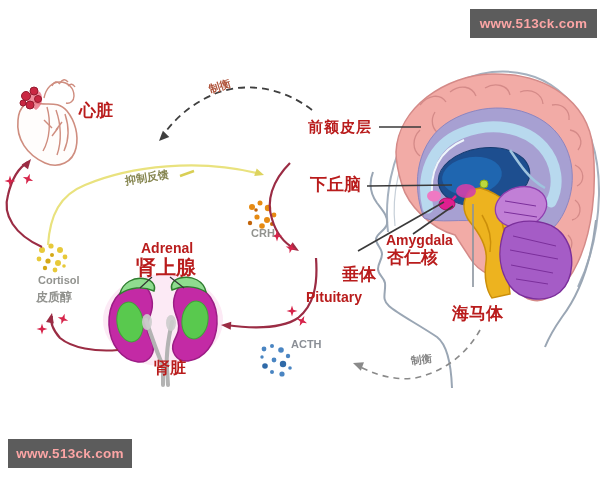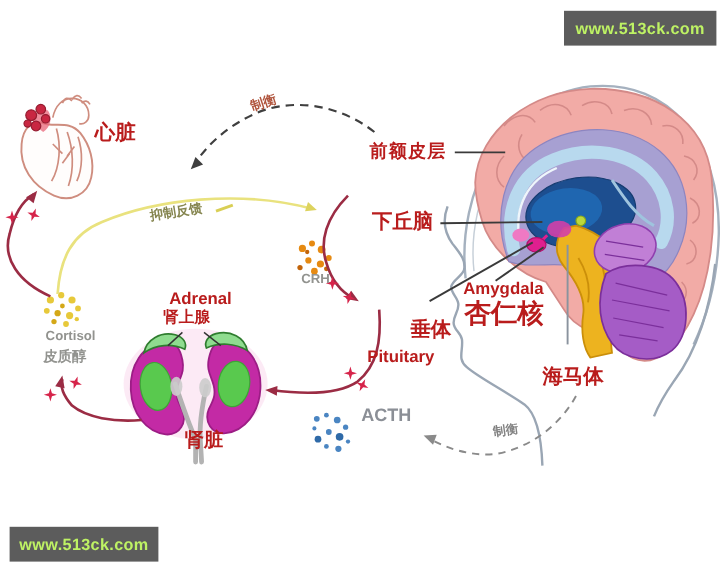--- a/index.html
+++ b/index.html
@@ -1,21 +1,21 @@
 <!DOCTYPE html>
 <html><head>
 <meta charset="utf-8">
 <style>
   html,body{margin:0;padding:0;background:#ffffff;}
   .stage{position:relative;width:600px;height:480px;background:#ffffff;overflow:hidden;
          font-family:"Liberation Sans",sans-serif;}
   .artwork{position:absolute;left:0;top:0;}
   .lbl{position:absolute;white-space:nowrap;color:#b91c1c;font-weight:700;line-height:1.05;}
   .sm{font-weight:700;color:#92938f;}
-  .wm{position:absolute;background:#5c5c5c;color:#bef264;display:flex;align-items:center;
+  .wm{position:absolute;background:#5c5c5c;color:#fca5a5;display:flex;align-items:center;
       justify-content:center;font-size:13.5px;font-weight:700;letter-spacing:.3px;}
 </style>
 </head>
 <body>
 
 <div class="stage">
 
   <svg class="artwork" width="600" height="480" viewBox="0 0 600 480">
 
     <g fill="none" stroke="#a5b1bf" stroke-width="2">
@@ -220,33 +220,33 @@
   <div class="lbl" style="left:308px;top:119px;font-size:15px;letter-spacing:1px;">前额皮层</div>
 
   <div class="lbl" style="left:310px;top:176px;font-size:17px;">下丘脑</div>
 
   <div class="lbl sm" style="left:251px;top:228px;font-size:11px;">CRH</div>
 
   <div class="lbl" style="left:306px;top:250px;font-size:14px;margin-top:40px;">Pituitary</div>
   <div class="lbl" style="left:314px;top:266px;font-size:17px;margin-left:28px;">垂体</div>
 
   <div class="lbl" style="left:386px;top:233px;font-size:14px;">Amygdala</div>
-  <div class="lbl" style="left:387px;top:249px;font-size:22px;">杏仁核</div>
+  <div class="lbl" style="left:387px;top:249px;font-size:17px;">杏仁核</div>
 
   <div class="lbl" style="left:452px;top:305px;font-size:17px;">海马体</div>
 
   <div class="lbl" style="left:141px;top:241px;font-size:14px;">Adrenal</div>
-  <div class="lbl" style="left:136px;top:257px;font-size:13px;">肾上腺</div>
+  <div class="lbl" style="left:136px;top:257px;font-size:20px;">肾上腺</div>
 
   <div class="lbl" style="left:154px;top:360px;font-size:16px;">肾脏</div>
 
   <div class="lbl sm" style="left:38px;top:275px;font-size:11px;">Cortisol</div>
   <div class="lbl sm" style="left:36px;top:291px;font-size:12px;">皮质醇</div>
 
-  <div class="lbl sm" style="left:291px;top:339px;font-size:15px;color:#8b8f96;margin-left:10px;">ACTH</div>
+  <div class="lbl sm" style="left:291px;top:339px;font-size:11px;color:#8b8f96;">ACTH</div>
 
   <div class="lbl" style="left:411px;top:354px;font-size:10.5px;color:#828282;transform:rotate(-8deg);font-weight:700;">制衡</div>
 
   <div class="wm" style="left:470px;top:9px;width:127px;height:29px;">
     <span>www.513ck.com</span>
   </div>
   <div class="wm" style="left:8px;top:439px;width:124px;height:29px;">
     <span>www.513ck.com</span>
   </div>
 

